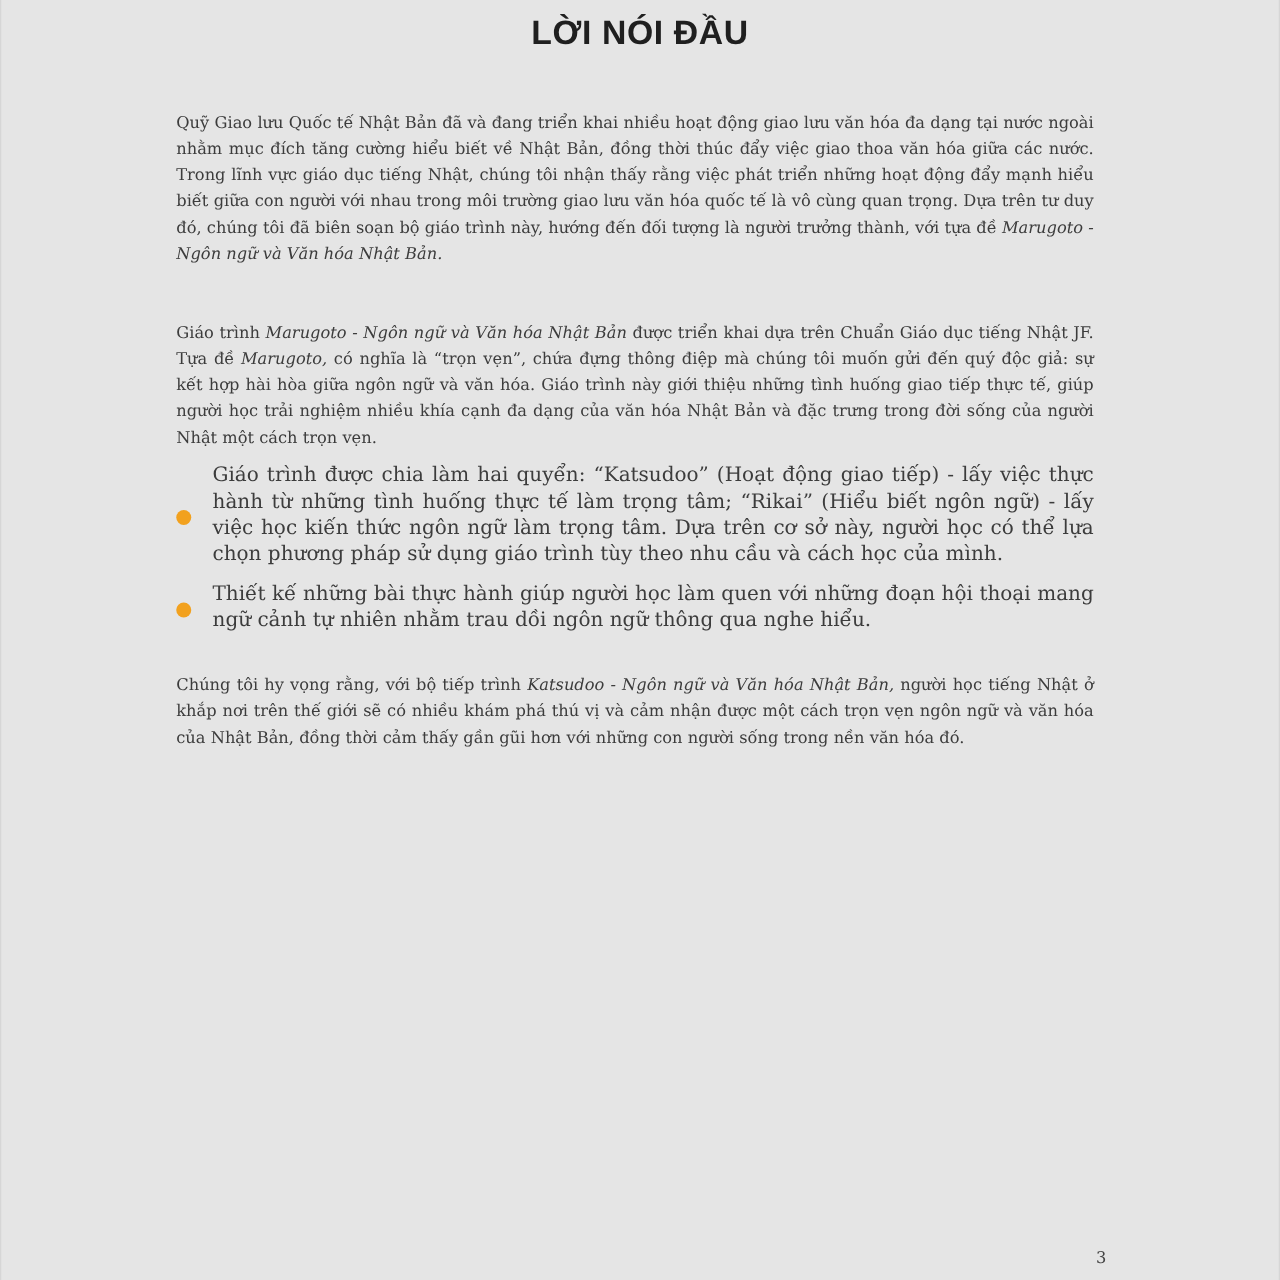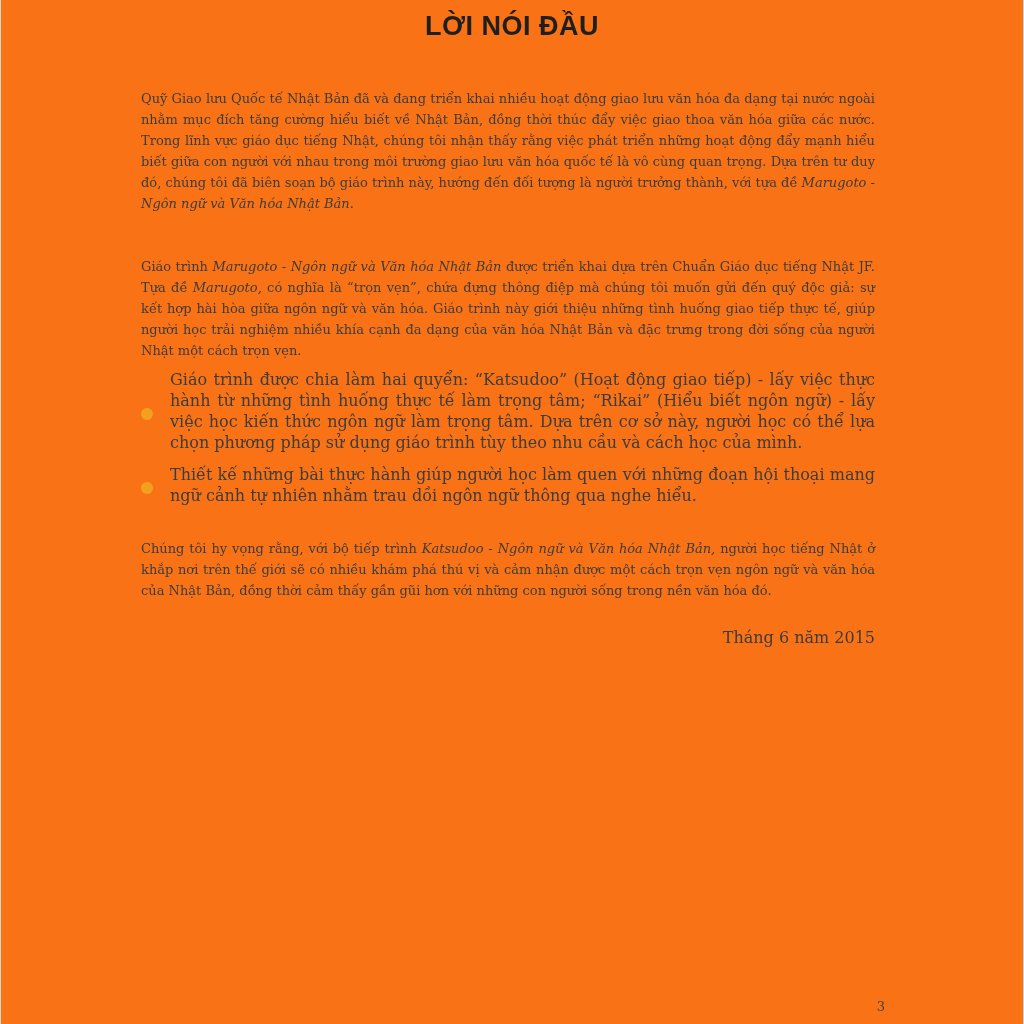--- a/index.html
+++ b/index.html
@@ -5,21 +5,21 @@
   html, body {
     margin: 0;
     padding: 0;
     background: #ffffff;
   }
   .page {
     position: relative;
     width: 1024px;
     height: 1024px;
     box-sizing: border-box;
-    background: #f97316;
+    background: #e5e5e5;
     border-left: 1px solid #d6d6d6;
     border-right: 1px solid #d6d6d6;
     font-family: "DejaVu Serif", serif;
     color: var(--color-text, #3c3c3c);
     overflow: hidden;
   }
   .title {
     margin: 0;
     padding-top: 10px;
     text-align: center;
@@ -109,19 +109,18 @@
         <span class="bullet-text">Giáo trình được chia làm hai quyển: “Katsudoo” (Hoạt động giao tiếp) - lấy việc thực hành từ những tình huống thực tế làm trọng tâm; “Rikai” (Hiểu biết ngôn ngữ) - lấy việc học kiến thức ngôn ngữ làm trọng tâm. Dựa trên cơ sở này, người học có thể lựa chọn phương pháp sử dụng giáo trình tùy theo nhu cầu và cách học của mình.</span>
       </li>
       <li class="bullet-item">
         <span class="bullet-dot"></span>
         <span class="bullet-text">Thiết kế những bài thực hành giúp người học làm quen với những đoạn hội thoại mang ngữ cảnh tự nhiên nhằm trau dồi ngôn ngữ thông qua nghe hiểu.</span>
       </li>
     </ul>
 
     <p class="para p-closing"><span>Chúng tôi hy vọng rằng, với bộ tiếp trình </span><span class="italic">Katsudoo - Ngôn ngữ và Văn hóa Nhật Bản,</span><span> người học tiếng Nhật ở khắp nơi trên thế giới sẽ có nhiều khám phá thú vị và cảm nhận được một cách trọn vẹn ngôn ngữ và văn hóa của Nhật Bản, đồng thời cảm thấy gần gũi hơn với những con người sống trong nền văn hóa đó.</span></p>
 
-    <div class="footer-date">Tháng 6 năm 2015</div>
 
   </div>
 
   <div class="page-number">3</div>
 
 </div>
 
 </body></html>

